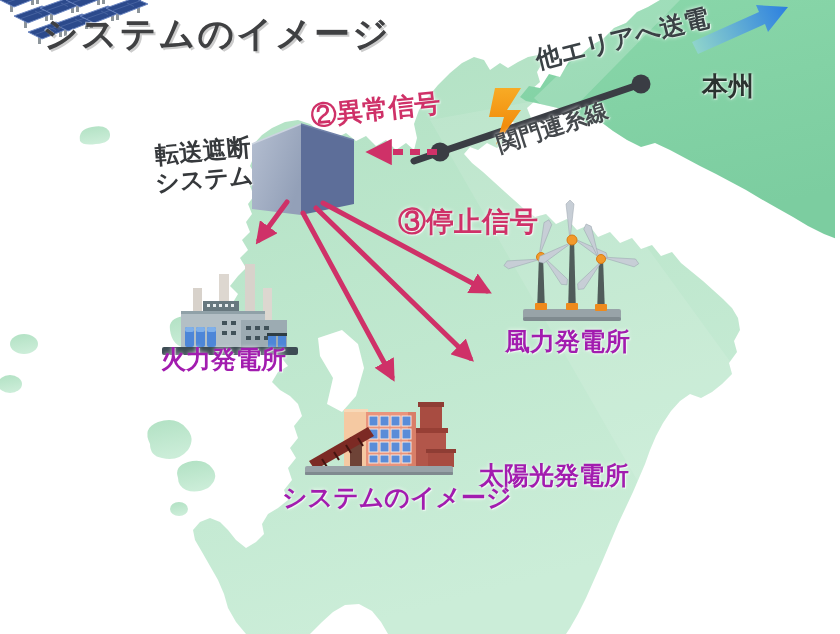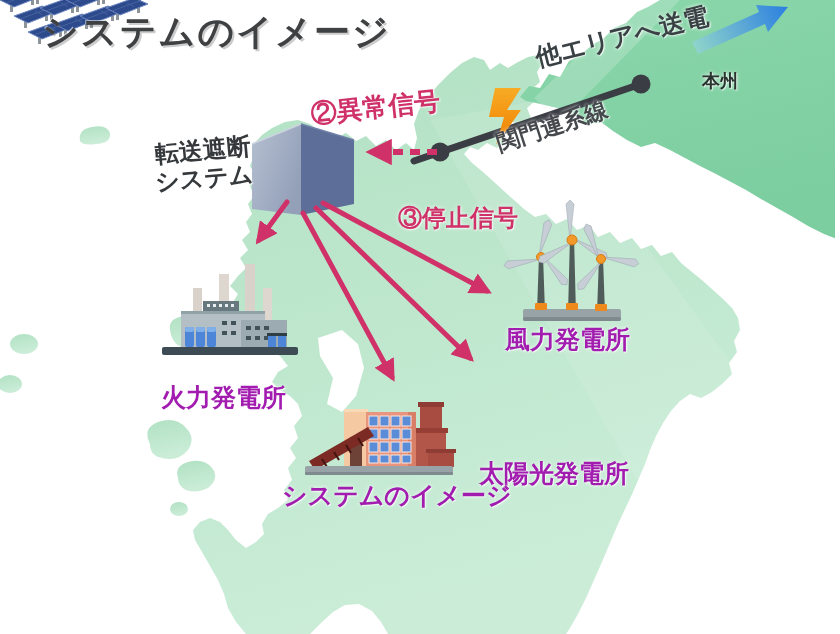--- a/index.html
+++ b/index.html
@@ -1,40 +1,40 @@
 <!DOCTYPE html>
 <html lang="ja" style="--signal-pink: #cf3168; --alert-red: #e9164a; --lightning-orange: #f59a1d; --power-blue: #2b7fe0; --power-teal: #8fd4cb; --land-light: #bce7cd; --land-dark: #84d3a6; --line-dark: #3a3d44; --cube-light: #a6b0c4; --cube-dark: #5d6e99; --text-dark: #3f4042;"><head>
 <meta charset="utf-8">
 <style>
   html,body{margin:0;padding:0;background:#fff;}
   .canvas{
     position:relative;width:835px;height:634px;overflow:hidden;background:#fff;
-    font-family:Liberation Mono, monospace;
+    font-family:Liberation Serif, serif;
   }
   .canvas svg{position:absolute;left:0;top:0;}
   .lbl{position:absolute;white-space:nowrap;line-height:1.15;}
   .halo{text-shadow:0 0 4px rgba(255,255,255,.85),1px 1px 0 rgba(255,255,255,.6);}
   .title{
     left:42px;top:14px;font-size:36px;font-weight:800;letter-spacing:2px;
     color:var(--text-dark,#3f4042);
     text-shadow:2px 2px 0 rgba(110,110,110,.35),-1px -1px 0 rgba(255,255,255,.55);
   }
   .step1{left:417px;top:58px;font-size:27px;font-weight:bold;color:var(--alert-red,#e9164a);}
   .step2{left:311px;top:102px;font-size:26px;font-weight:bold;color:var(--signal-pink,#d83a6e);
          transform:rotate(-6deg);transform-origin:left center;}
-  .step3{left:398px;top:206px;font-size:24px;font-weight:bold;color:var(--signal-pink,#d83a6e);}
+  .step3{left:398px;top:206px;font-size:28px;font-weight:bold;color:var(--signal-pink,#d83a6e);}
   .transmission{left:540px;top:46px;font-size:25px;font-weight:bold;color:#3a4145;
          transform:rotate(-14deg);transform-origin:left bottom;}
   .linename{left:502px;top:132px;font-size:23px;font-weight:bold;color:#45494d;
          transform:rotate(-18deg);transform-origin:left bottom;}
-  .honshu{left:702px;top:72px;font-size:18px;font-weight:600;color:#2b3330;}
+  .honshu{left:702px;top:72px;font-size:26px;font-weight:600;color:#2b3330;}
   .syslabel{left:138px;top:134px;width:114px;text-align:right;font-size:24px;font-weight:bold;
          color:#36393c;transform:rotate(-5deg);transform-origin:right center;}
   .plant{font-size:25px;font-weight:600;color:#a21caf;}
-  .thermal-lbl{left:161px;top:386px;}
+  .thermal-lbl{left:161px;top:346px;}
   .wind-lbl{left:505px;top:328px;}
   .solar-lbl{left:479px;top:462px;}
   .biomass-lbl{left:282px;top:484px;}
   .fill-pink{fill:var(--signal-pink,#cf3168);}
   .stroke-pink{stroke:var(--signal-pink,#cf3168);}
   .stroke-line{stroke:var(--line-dark,#3a3d44);}
   .fill-line{fill:var(--line-dark,#3a3d44);}
 </style>
 </head>
 <body>

